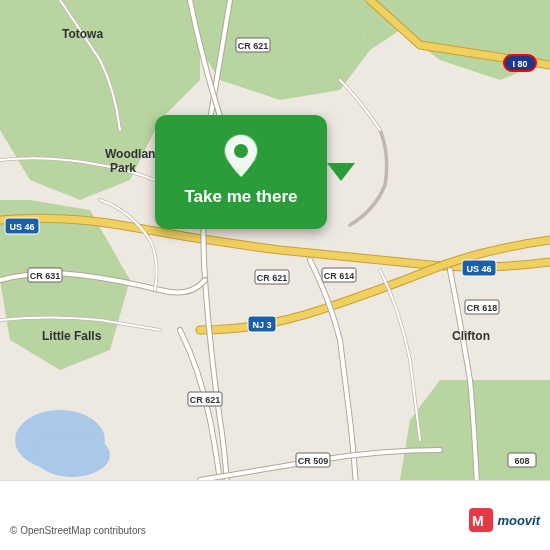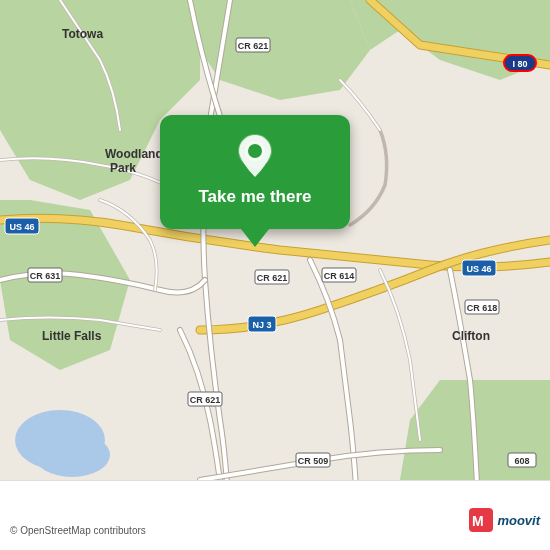--- a/index.html
+++ b/index.html
@@ -72,21 +72,21 @@
       font-weight: bold;
     }
 
     
     #popup-overlay {
       position: absolute;
       top: 115px;
       left: 155px;
       width: 200px;
       display: flex;
-      flex-direction: column;
+      flex-direction: row;
       align-items: center;
     }
 
     #green-button {
       background-color: #2a9d3a;
       border-radius: 12px;
       padding: 18px 24px 22px;
       display: flex;
       flex-direction: column;
       align-items: center;

